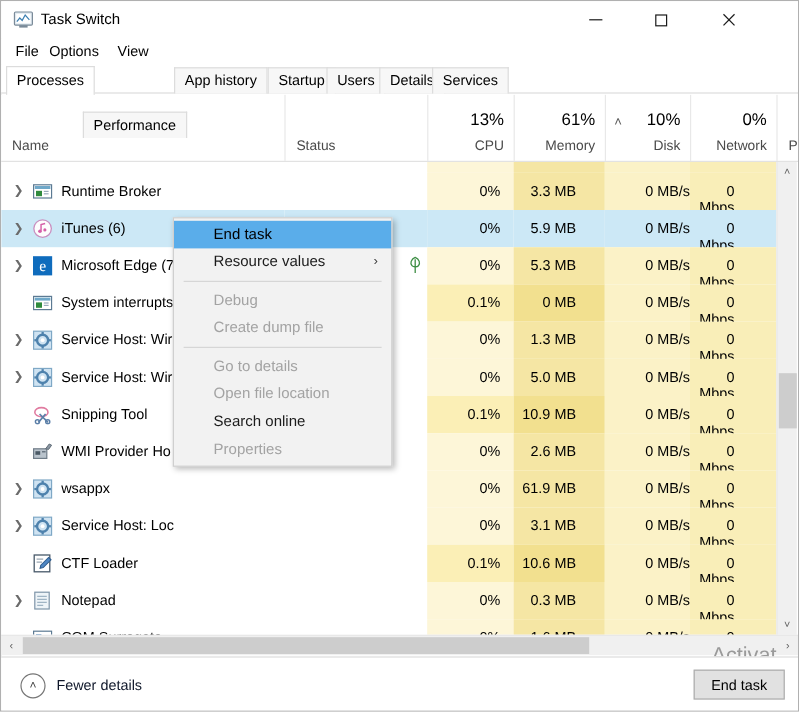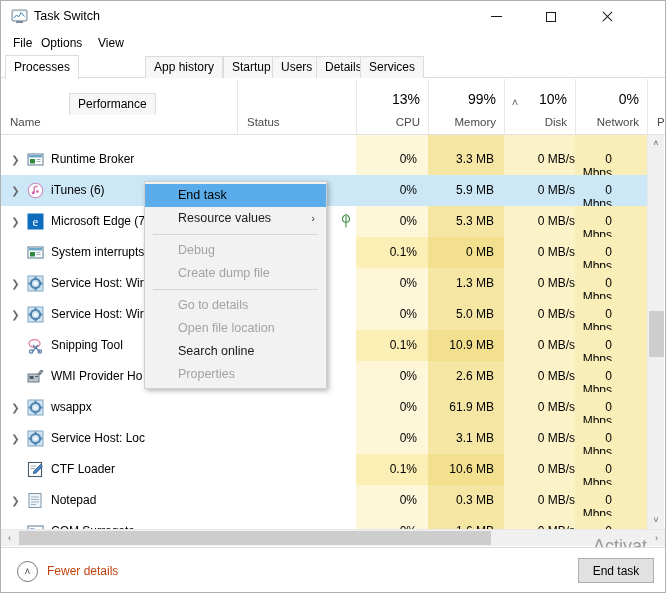--- a/index.html
+++ b/index.html
@@ -132,21 +132,21 @@
   .row .cellstatus{
     position:absolute;left:236px;top:0;width:119px;height:31px;
   }
   .leaficon{position:absolute;left:102px;top:7px;width:14px;height:16px;}
   .cellv{
     position:absolute;top:0;height:31px;
     font-size:12px;color:#000;text-align:right;
     box-sizing:border-box;padding-top:8px;
   }
   .c-cpu{left:355px;width:72px;padding-right:11px;}
-  .c-mem{left:427px;width:76px;padding-right:10px;}
+  .c-mem{left:427px;width:76px;padding-right:24px;}
   .c-disk{left:503px;width:71px;padding-right:0;}
   .c-net{left:574px;width:48px;padding-right:11px;text-align:right;}
 
   
   .hb{position:absolute;top:0;height:31px;}
   .hb-cpu{left:355px;width:72px;}
   .hb-mem{left:427px;width:76px;}
   .hb-disk{left:503px;width:71px;}
   .hb-net{left:574px;width:72px;}
 
@@ -189,21 +189,21 @@
   }
   .fewer{
     position:absolute;left:16px;top:12px;height:22px;cursor:default;
     display:flex;align-items:center;
   }
   .fewer-circ{
     width:21px;height:21px;border:1px solid #767676;border-radius:50%;
     display:flex;align-items:center;justify-content:center;
     font-size:10px;color:#404040;box-sizing:border-box;
   }
-  .fewer-lbl{margin-left:9px;font-size:12px;color:#c2410c;}
+  .fewer-lbl{margin-left:9px;font-size:12px;color:#0f172a;}
   .endtask-btn{
     position:absolute;left:577px;top:10px;width:76px;height:25px;
     background:#e1e1e1;border:1px solid #adadad;box-sizing:border-box;
     font-size:12px;color:#000;
     display:flex;align-items:center;justify-content:center;cursor:default;
   }
 
   
   .watermark{
     position:absolute;left:592px;top:528px;width:72px;
@@ -282,21 +282,21 @@
       <span class="cname l">Name</span>
     </div>
     <div class="col" style="left:236px;width:119px;">
       <span class="cname l">Status</span>
     </div>
     <div class="col" style="left:355px;width:72px;">
       <span class="pct">13%</span>
       <span class="cname r">CPU</span>
     </div>
     <div class="col" style="left:427px;width:76px;">
-      <span class="pct">99%</span>
+      <span class="pct">61%</span>
       <span class="cname r">Memory</span>
     </div>
     <div class="col" style="left:503px;width:71px;">
       <span class="sortcaret">˄</span>
       <span class="pct">10%</span>
       <span class="cname r">Disk</span>
     </div>
     <div class="col" style="left:574px;width:72px;">
       <span class="pct">0%</span>
       <span class="cname r">Network</span>

